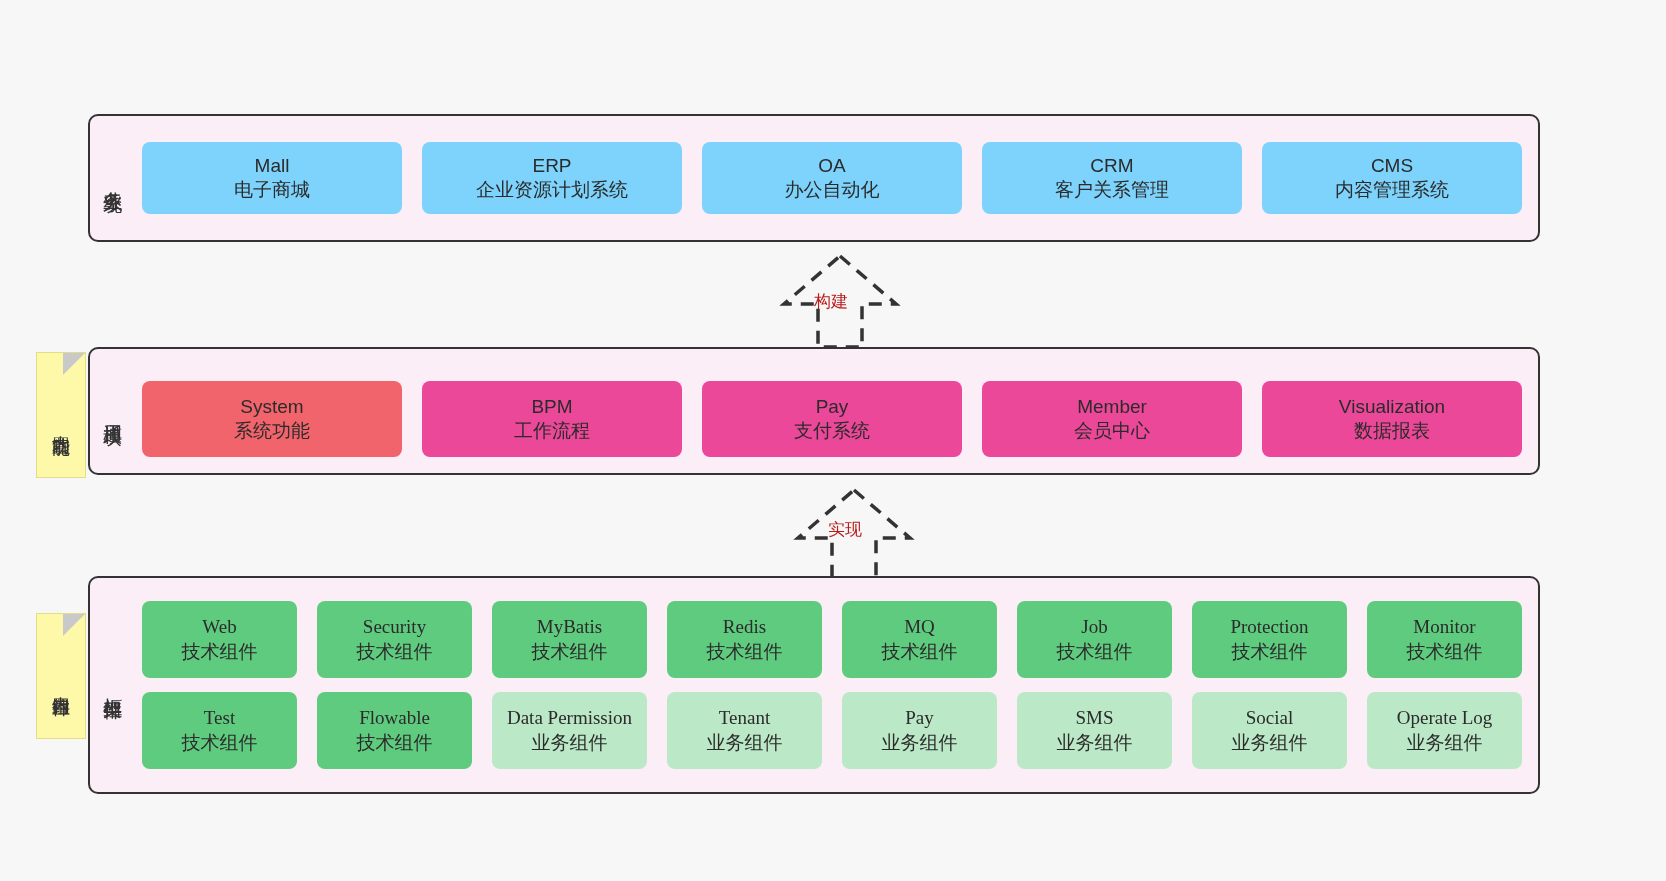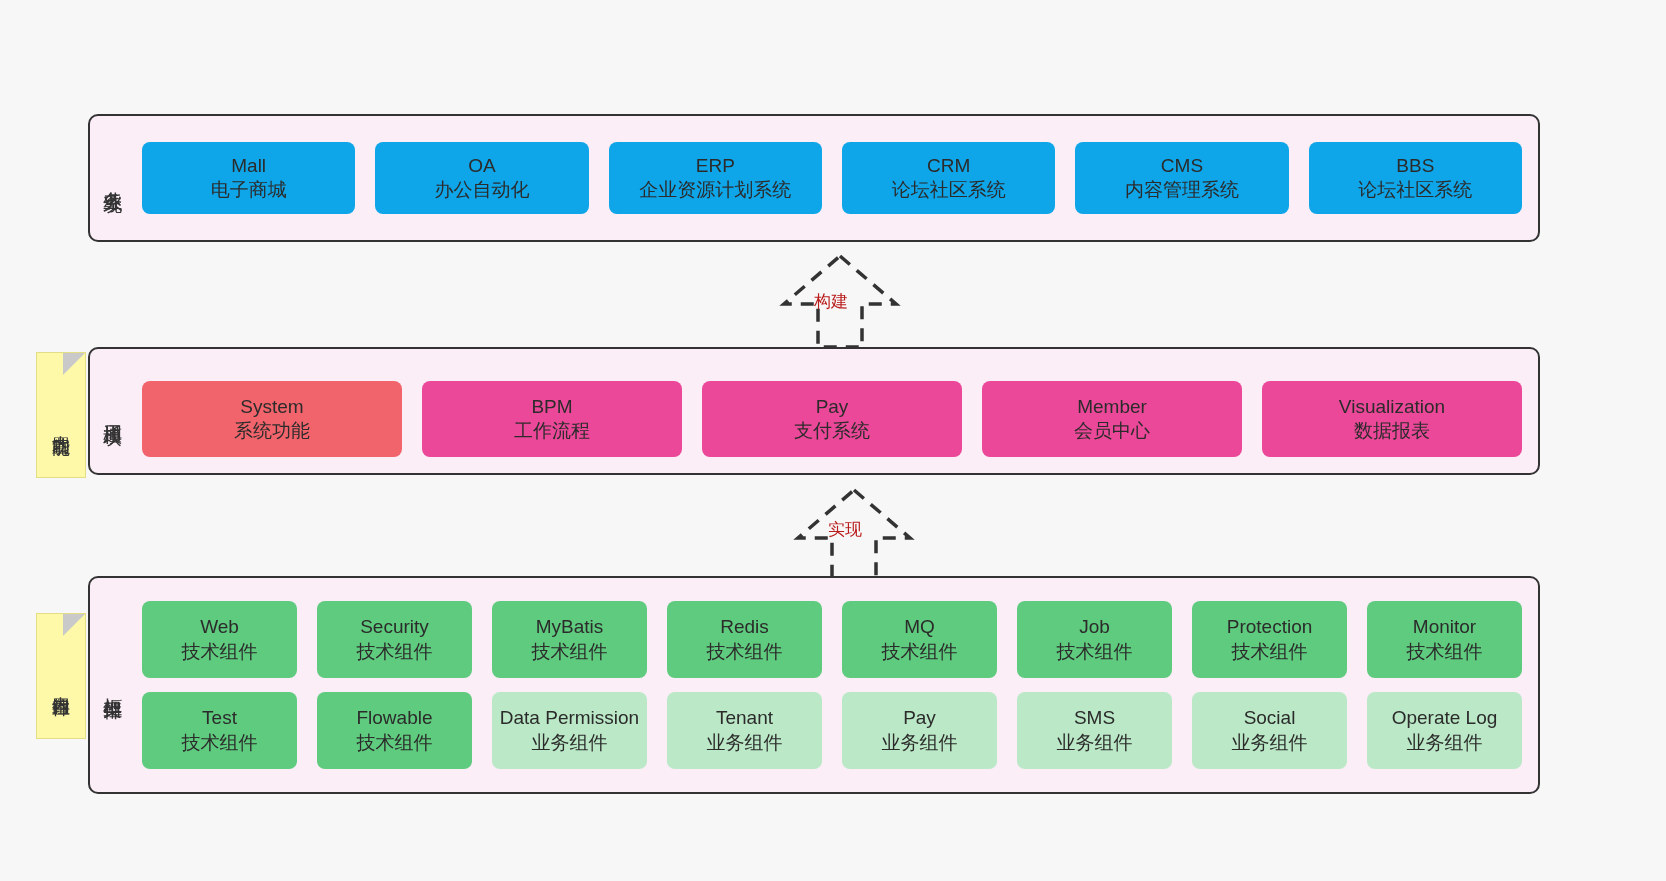--- a/index.html
+++ b/index.html
@@ -71,38 +71,38 @@
     text-align: center;
     font-size: 19px;
     line-height: 1.28;
     color: #2b2b2b;
     padding: 4px 6px;
     user-select: none;
   }
   .card .t-en { display: block; }
   .card .t-cn { display: block; }
 
-  .c-blue       { background: #0ea5e9; }
+  .c-blue       { background: #7dd3fc; }
   .c-red        { background: #f2646c; }
   .c-pink       { background: #ec4899; }
   .c-green      { background: #5fcb7e; }
   .c-lightgreen { background: #bbe8c6; }
 
   
   #layer-business { left: 88px; top: 114px; width: 1452px; height: 128px; }
   #layer-business .layer-body { padding: 0 16px 0 6px; }
   #layer-business .card { height: 72px; }
 
   
   #layer-modules { left: 88px; top: 347px; width: 1452px; height: 128px; }
   #layer-modules .layer-body { padding: 16px 16px 0 6px; }
   #layer-modules .card { height: 76px; }
 
   
-  #layer-framework { left: 88px; top: 576px; width: 1452px; height: 218px; }
+  #layer-framework { left: 88px; top: 576px; width: 1452px; height: 218px; font-family: Liberation Serif, serif; }
   #layer-framework .layer-body { padding: 0 16px 0 6px; gap: 14px; }
   #layer-framework .card { height: 77px; }
 
   
   .note {
     position: absolute;
     box-sizing: border-box;
     width: 50px;
     background: #fdf9a8;
     border: 1px solid #e3dd86;
@@ -157,43 +157,39 @@
     <div class="layer-title">业务系统</div>
     <div class="layer-body">
       <div class="row">
 
         <div class="card c-blue">
           <span class="t-en">Mall</span>
           <span class="t-cn">电子商城</span>
         </div>
 
         <div class="card c-blue">
+          <span class="t-en">ERP</span>
+          <span class="t-cn">企业资源计划系统</span>
+        </div>
+
+        <div class="card c-blue">
           <span class="t-en">OA</span>
           <span class="t-cn">办公自动化</span>
         </div>
 
         <div class="card c-blue">
-          <span class="t-en">ERP</span>
-          <span class="t-cn">企业资源计划系统</span>
-        </div>
-
-        <div class="card c-blue">
           <span class="t-en">CRM</span>
-          <span class="t-cn">论坛社区系统</span>
+          <span class="t-cn">客户关系管理</span>
         </div>
 
         <div class="card c-blue">
           <span class="t-en">CMS</span>
           <span class="t-cn">内容管理系统</span>
         </div>
 
-        <div class="card c-blue">
-          <span class="t-en">BBS</span>
-          <span class="t-cn">论坛社区系统</span>
-        </div>
 
       </div>
     </div>
   </div>
 
   <div class="arrow" id="arrow-build">
     <svg width="180" height="95" viewBox="0 0 180 95">
       <path d="M 90 4 L 146 52 L 112 52 L 112 95 L 68 95 L 68 52 L 34 52 Z" fill="none" stroke="#333333" stroke-width="3.5" stroke-dasharray="13 9" stroke-linecap="butt" stroke-linejoin="miter"></path>
     </svg>
     <div class="arrow-label">构建</div>

